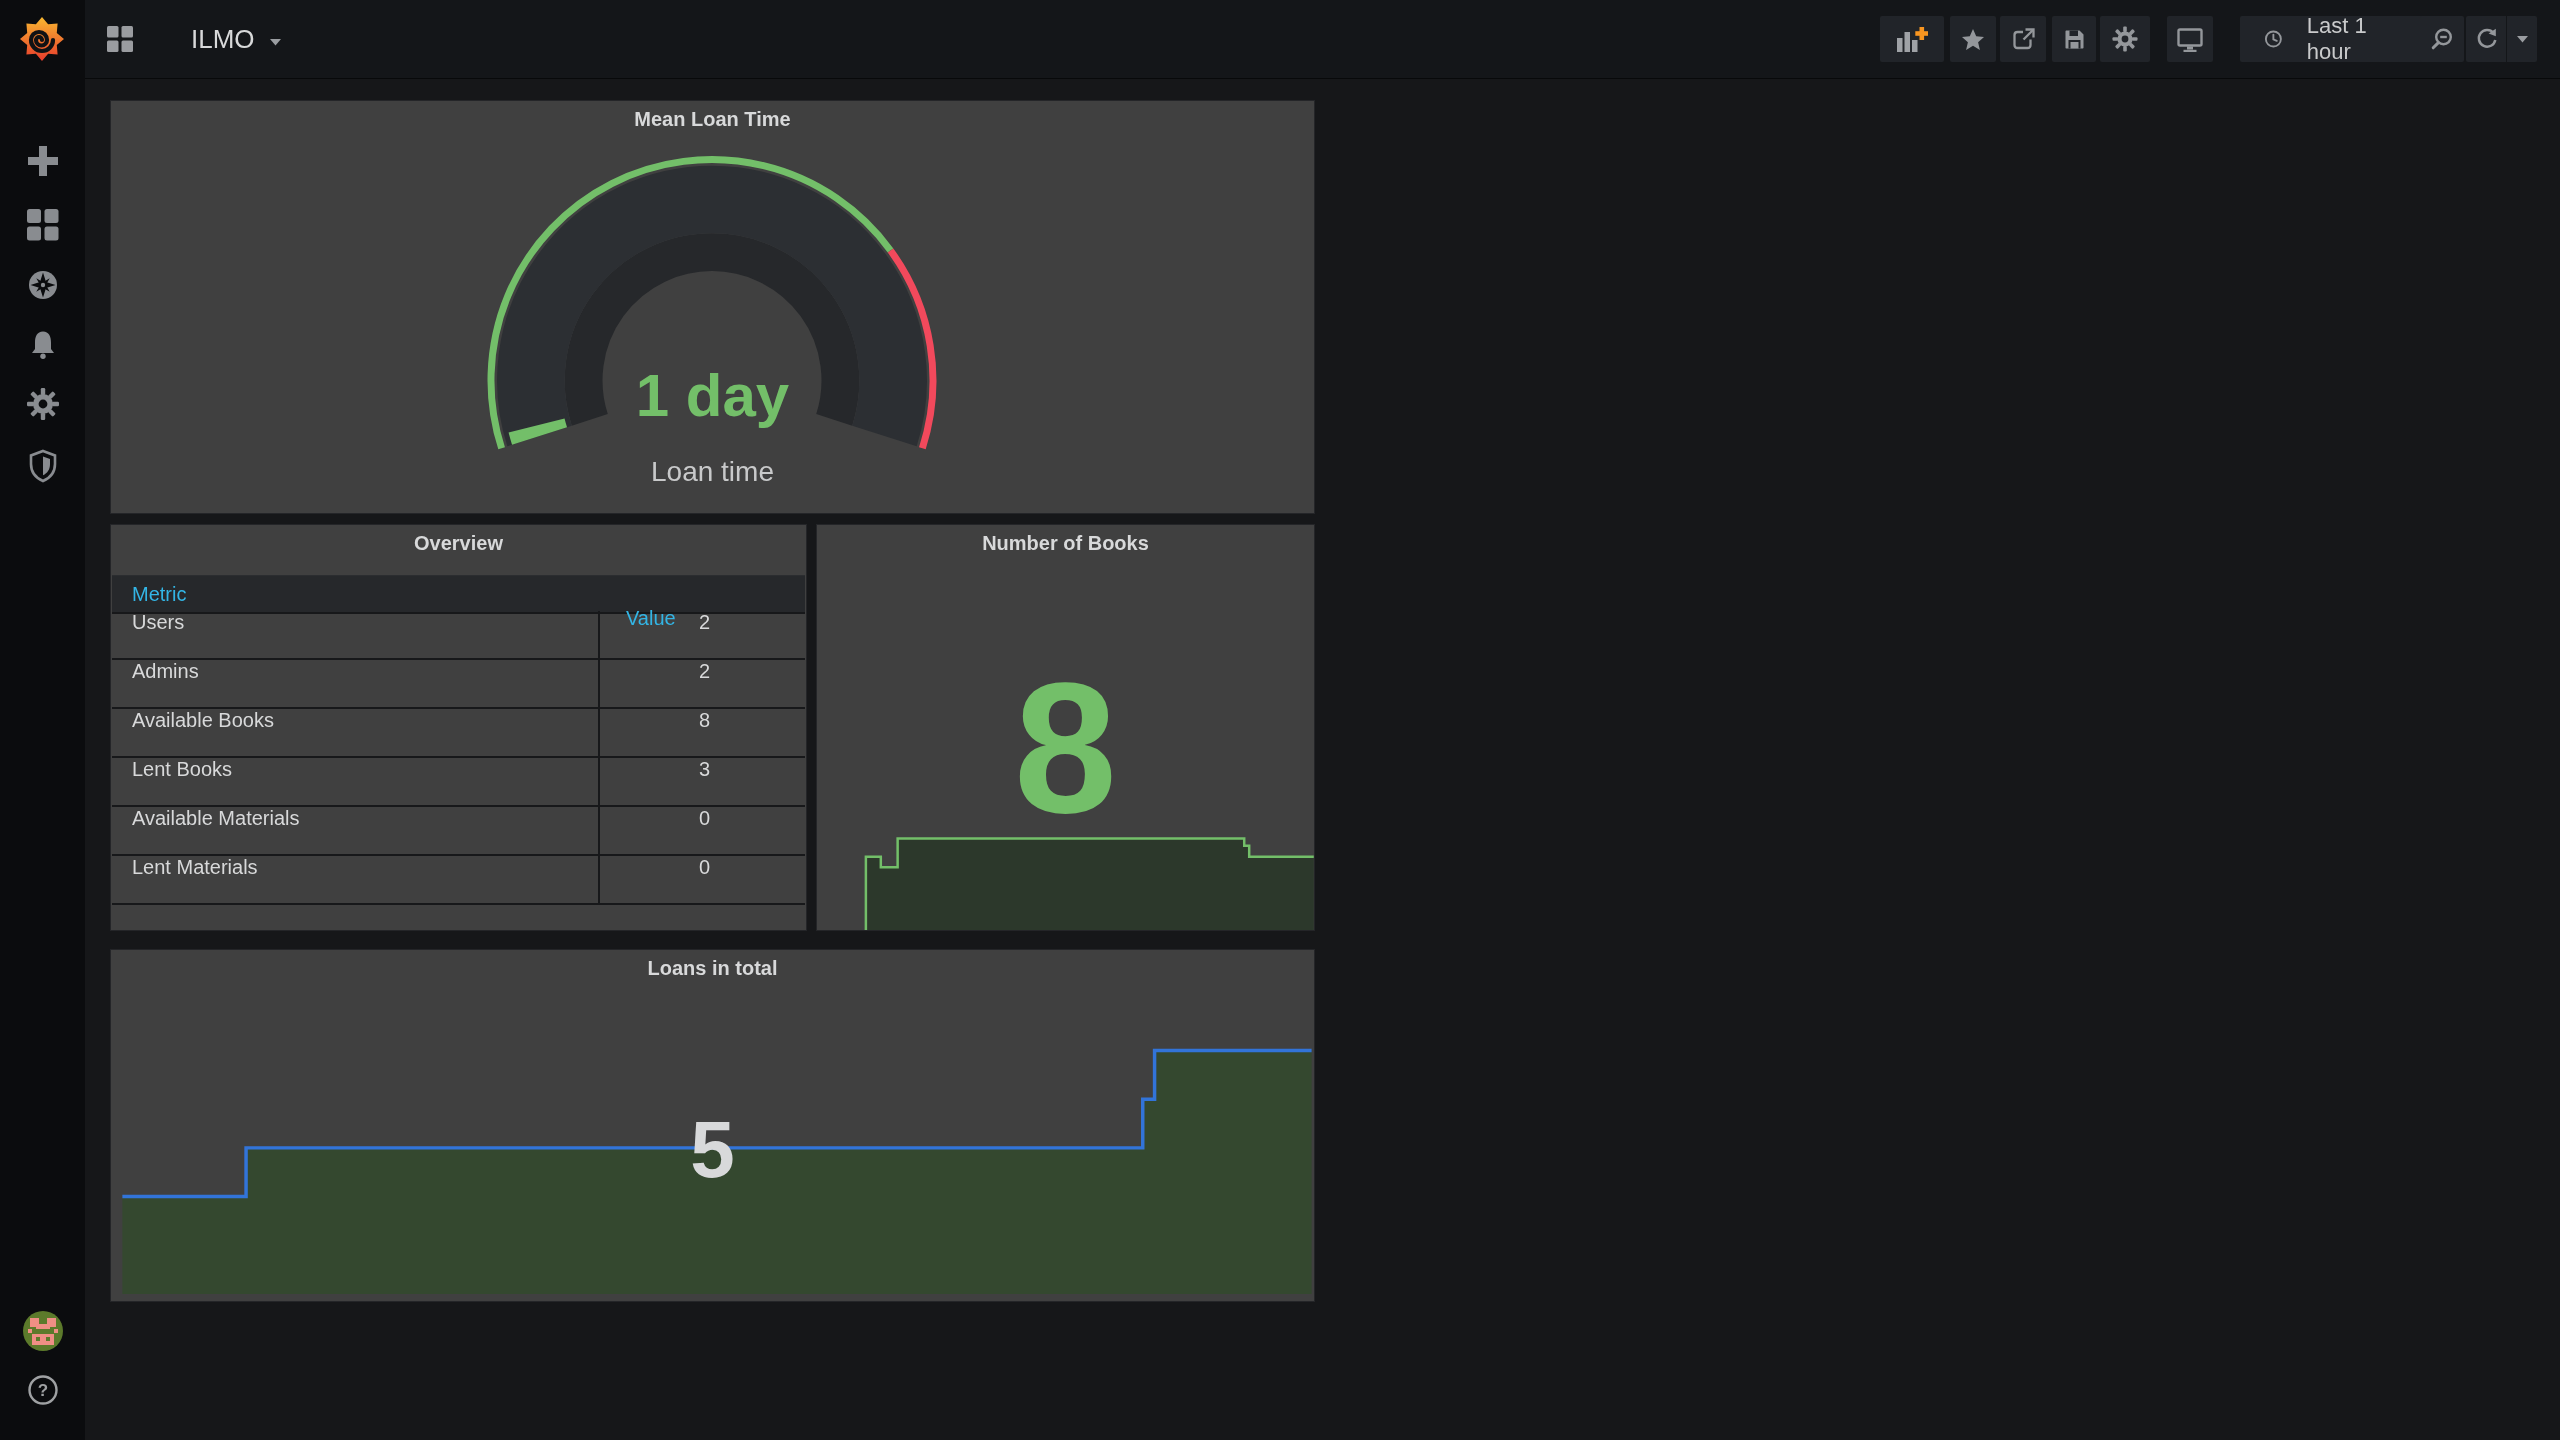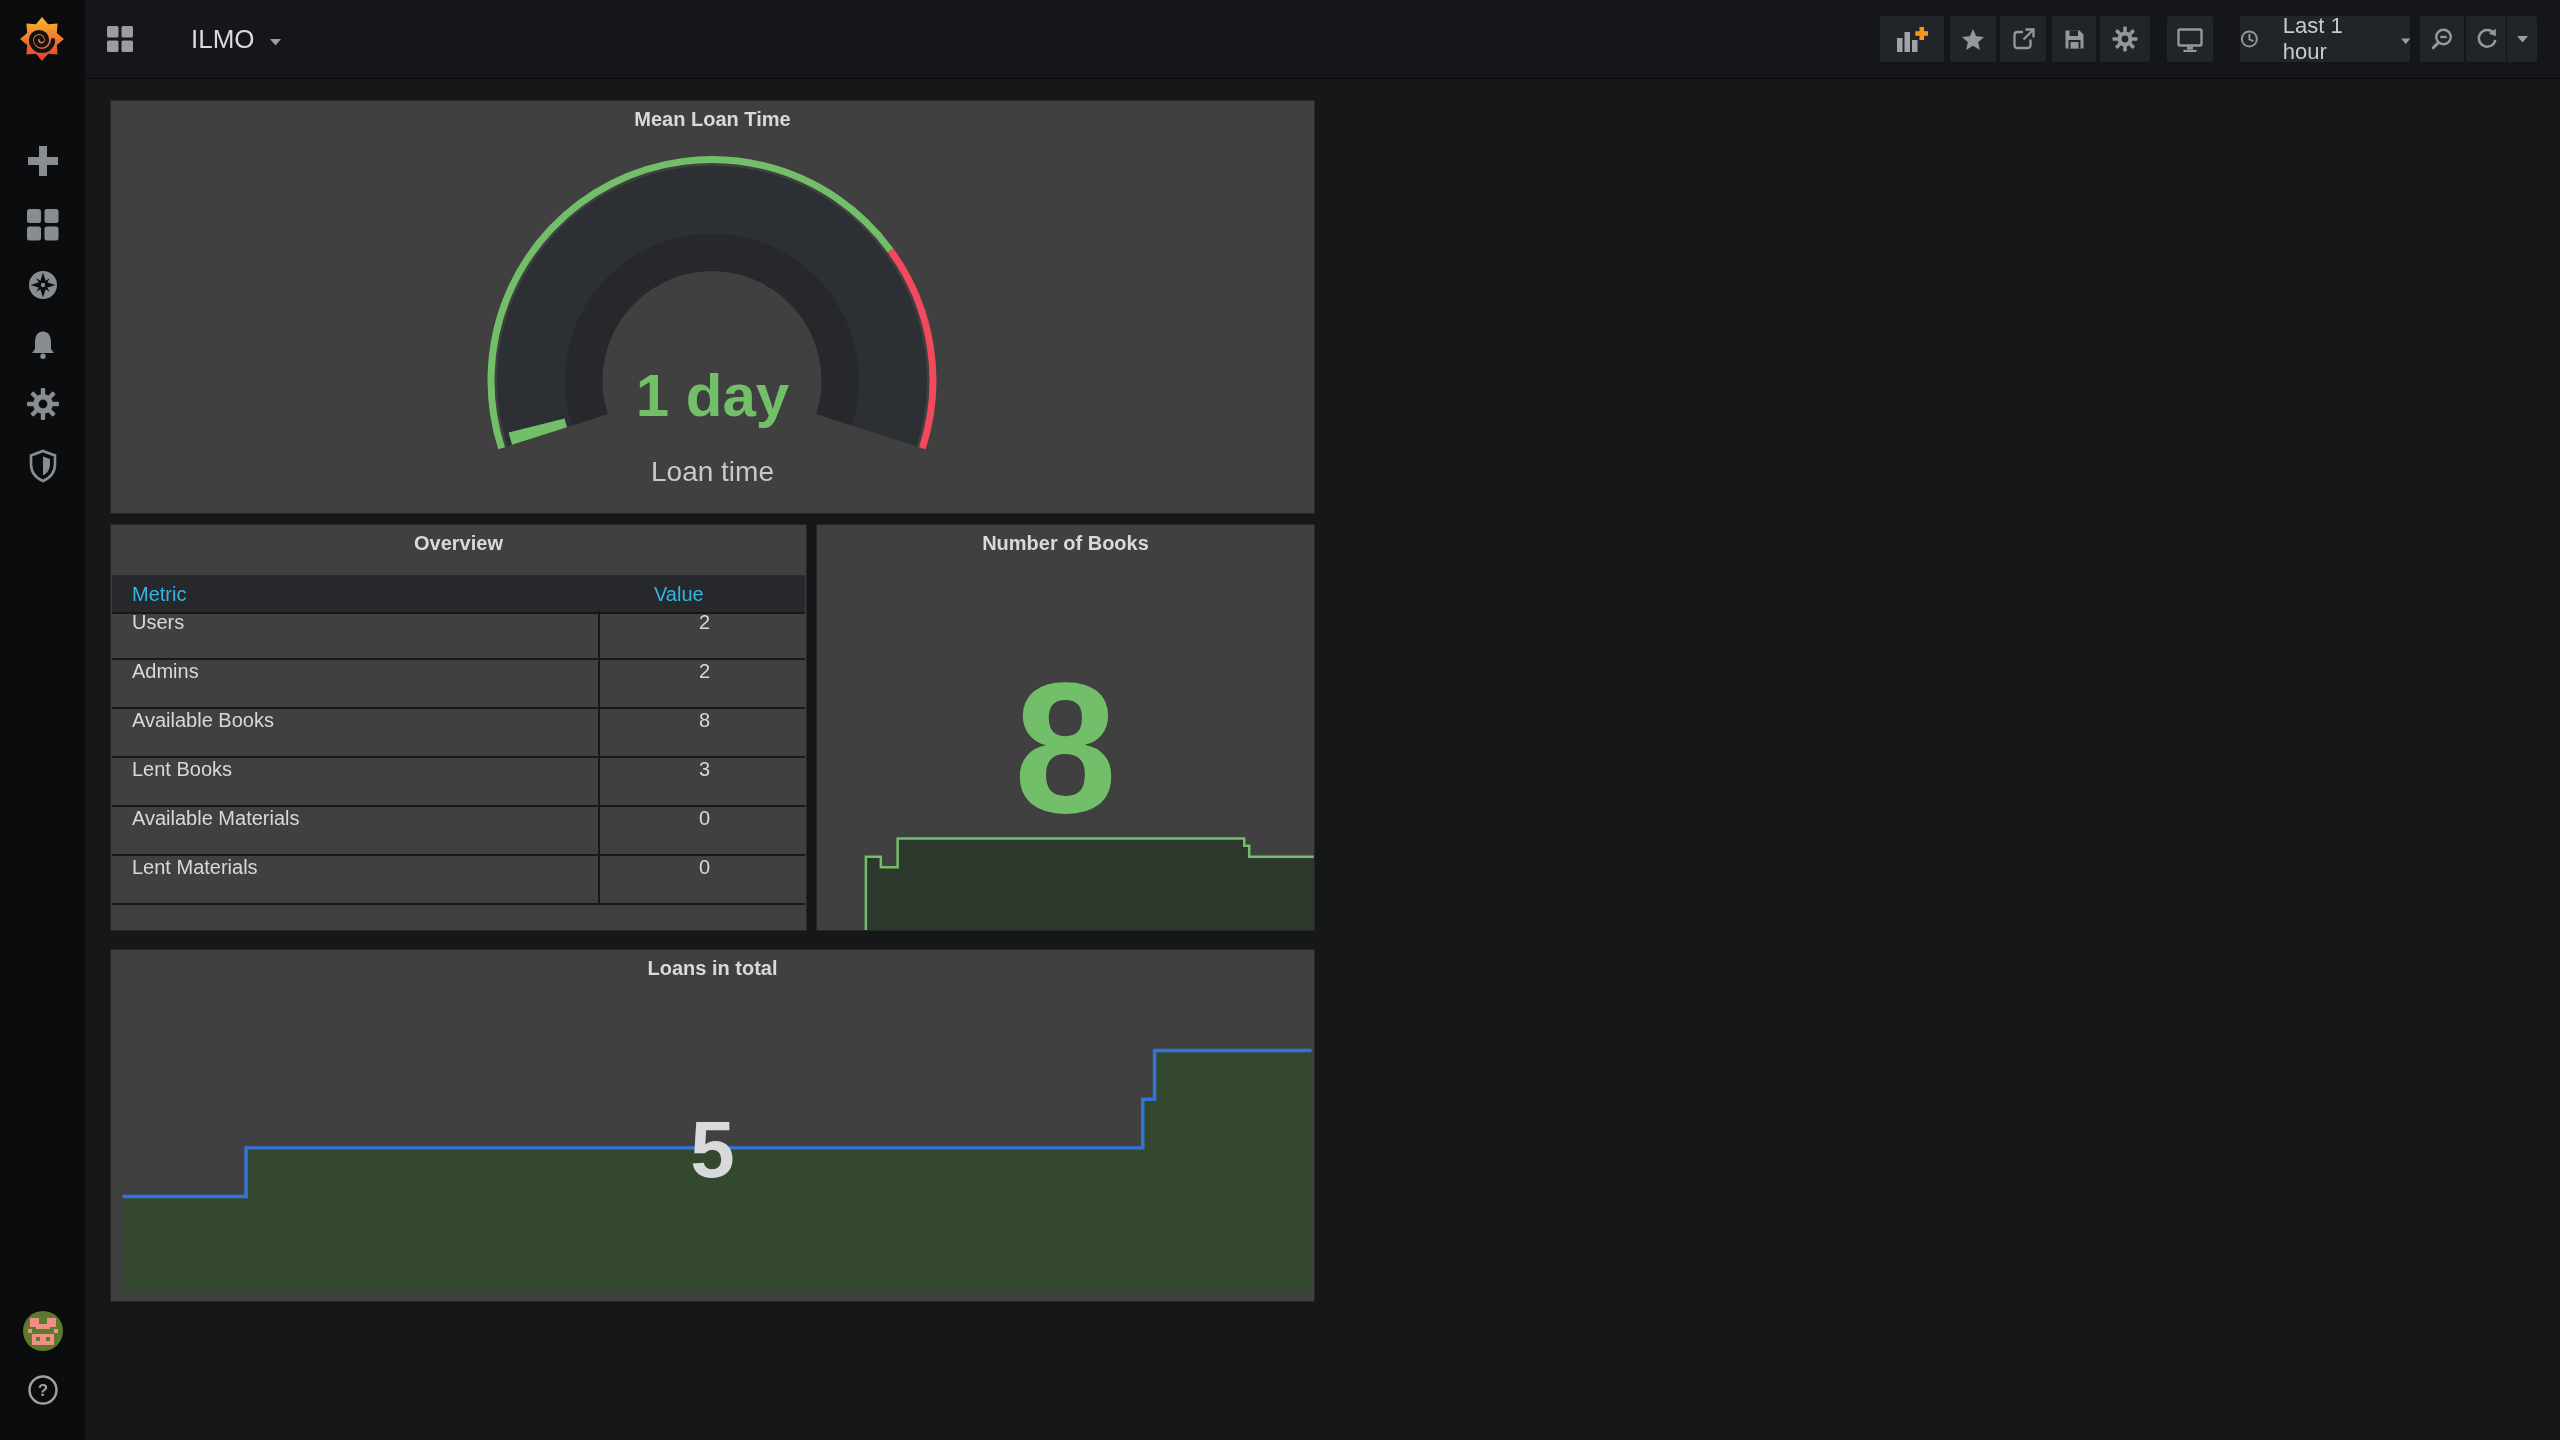--- a/index.html
+++ b/index.html
@@ -9,41 +9,41 @@
   
   .sidebar{position:absolute;left:0;top:0;width:85px;height:1440px;background:#0b0c0e;z-index:5;}
   .logo-box{position:absolute;left:18px;top:15px;width:48px;height:48px;cursor:pointer;}
   .side-icon{position:absolute;left:0;width:85px;display:flex;justify-content:center;align-items:center;cursor:pointer;}
 
   
   .topbar{position:absolute;left:85px;top:0;width:2475px;height:78px;background:#141619;box-shadow:0 1px 0 rgba(0,0,0,.6);z-index:4;}
   .tb-left{position:absolute;left:22px;top:0;height:78px;display:flex;align-items:center;gap:15px;}
   .db-title{font-size:26px;color:#d8d9da;cursor:pointer;margin-left:43px;}
   .tile{position:absolute;top:16px;height:46px;background:#212429;border-radius:2px;display:flex;align-items:center;justify-content:center;cursor:pointer;}
-  .tile.time{gap:24px;font-size:22px;color:#c9cacb;}
+  .tile.time{gap:24px;font-size:22px;color:#c9cacb;padding-left:24px;}
 
   
   .panel{position:absolute;background:#404040;border:1px solid #242528;box-sizing:border-box;}
   .panel-title{position:absolute;top:7px;left:0;right:0;text-align:center;font-size:20px;font-weight:600;color:#d8d9da;cursor:pointer;}
   svg.fill{position:absolute;left:0;top:0;width:100%;height:100%;display:block;}
 
   
   .gauge-value{position:absolute;left:0;right:0;top:262px;line-height:66px;text-align:center;font-size:60px;font-weight:bold;color:#73bf69;}
   .gauge-label{position:absolute;left:0;right:0;top:353px;line-height:36px;text-align:center;font-size:28px;color:#c8c9ca;}
 
   
   .stat-big{position:absolute;left:0;right:0;text-align:center;font-weight:bold;}
   .stat-books{top:123px;font-size:185px;line-height:200px;color:#73bf69;}
   .stat-loans{top:155px;font-size:80px;line-height:90px;color:#d8d9da;}
 
   
   .t-head{position:absolute;left:1px;right:1px;top:50px;height:36px;background:#26282b;border-top:1px solid #2b2d30;border-bottom:2px solid #17181a;}
   .t-head span{position:absolute;top:0;line-height:36px;color:#33b5e5;font-size:20px;font-weight:normal;cursor:pointer;}
   .t-head .c1{left:20px;}
-  .t-head .c2{left:542px;}
+  .t-head .c2{left:514px;margin-top:24px;}
   .t-rows{position:absolute;left:1px;right:1px;top:86px;}
   .t-row{height:47px;display:flex;border-bottom:2px solid #17181a;font-size:20px;color:#d8d9da;}
   .t-row .metric{flex:1;padding-left:20px;}
   .t-row .val{width:208px;box-sizing:border-box;padding-right:95px;text-align:right;}
   .t-div{position:absolute;left:487px;top:86px;width:2px;height:294px;background:#17181a;}
 </style>
 </head>
 <body>
 
 <div class="stage">

